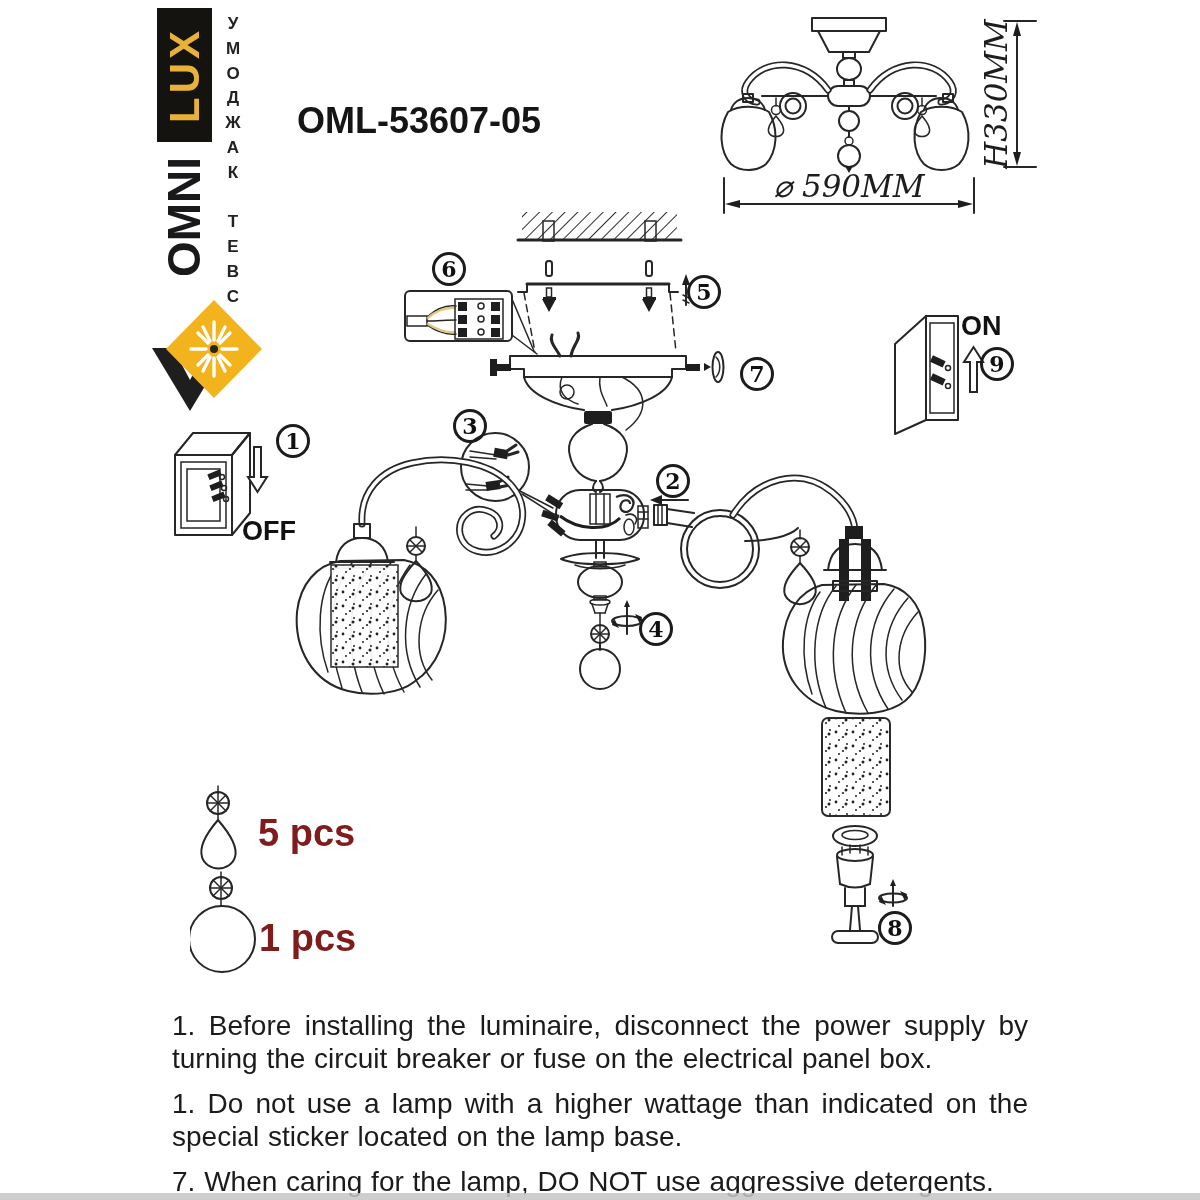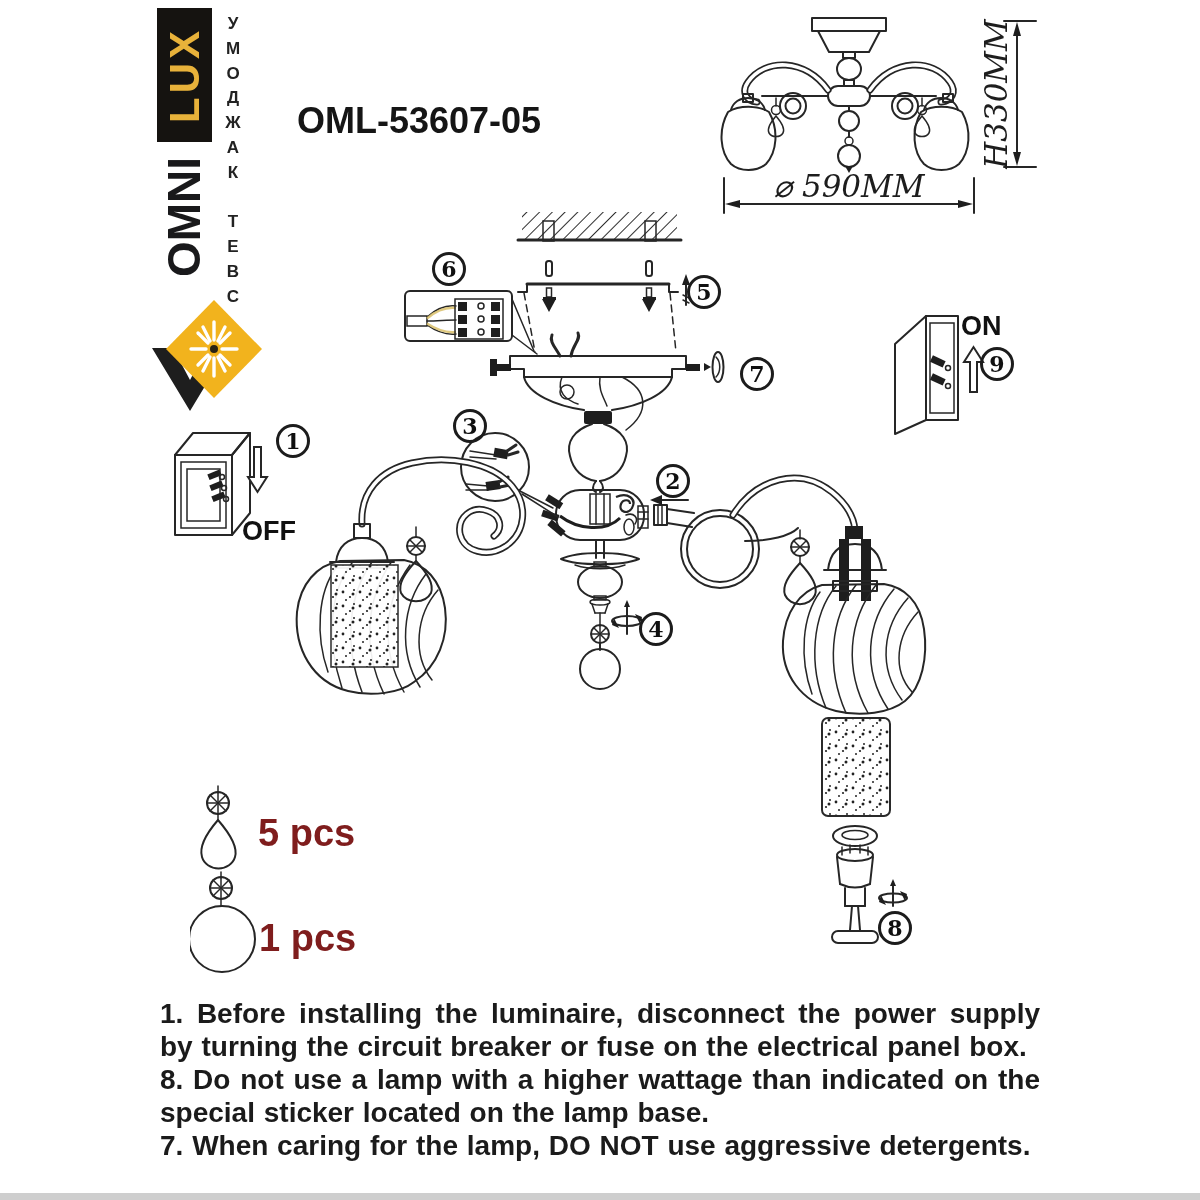--- a/index.html
+++ b/index.html
@@ -28,22 +28,22 @@
   .pcs-1{left:243px;top:917px;margin-left:16px;}
 
   
   .step{width:34px;height:34px;border:3.5px solid #1c1c1c;border-radius:50%;
         display:flex;align-items:center;justify-content:center;
         font-family:"DejaVu Serif",serif;font-weight:bold;font-size:22px;color:#101010;
         box-sizing:border-box;background:transparent;}
 
   
   .instructions{left:160px;top:997px;width:880px;}
-  .instructions p{margin:0;font-size:28px;line-height:33px;color:#1b1b1b;
-                  text-align:justify;word-spacing:1px;font-weight:bold;}
+  .instructions p{margin:12px;font-size:28px;line-height:33px;color:#1b1b1b;
+                  text-align:justify;word-spacing:1px;}
 
   .edge-strip{left:0;top:1193px;width:1200px;height:7px;background:#c6c6c6;opacity:.85;}
 
   
   svg{display:block;}
   .ln{fill:none;stroke:#262626;stroke-width:2;stroke-linecap:round;stroke-linejoin:round;}
   .ln15{fill:none;stroke:#262626;stroke-width:1.5;stroke-linecap:round;}
   .thk{fill:none;stroke:#262626;stroke-width:3;stroke-linecap:round;}
   .blk{fill:#1e1e1e;stroke:none;}
   .tube-o{fill:none;stroke:#262626;stroke-width:7;stroke-linecap:round;}
@@ -495,18 +495,18 @@
   <div class="abs step" style="left:432px;top:252px;">6</div>
   <div class="abs step" style="left:740px;top:357px;">7</div>
   <div class="abs step" style="left:878px;top:911px;">8</div>
   <div class="abs step" style="left:980px;top:347px;">9</div>
 
   <div class="abs switch-label off-label">OFF</div>
   <div class="abs switch-label on-label">ON</div>
 
   <div class="abs instructions">
     <p>1. Before installing the luminaire, disconnect the power supply by turning the circuit breaker or fuse on the electrical panel box.</p>
-    <p>8. Do not use a lamp with a higher wattage than indicated on the special sticker located on the lamp base.</p>
+    <p>1. Do not use a lamp with a higher wattage than indicated on the special sticker located on the lamp base.</p>
     <p>7. When caring for the lamp, DO NOT use aggressive detergents.</p>
   </div>
 
   <div class="abs edge-strip"></div>
 </div>
 
 </body></html>

